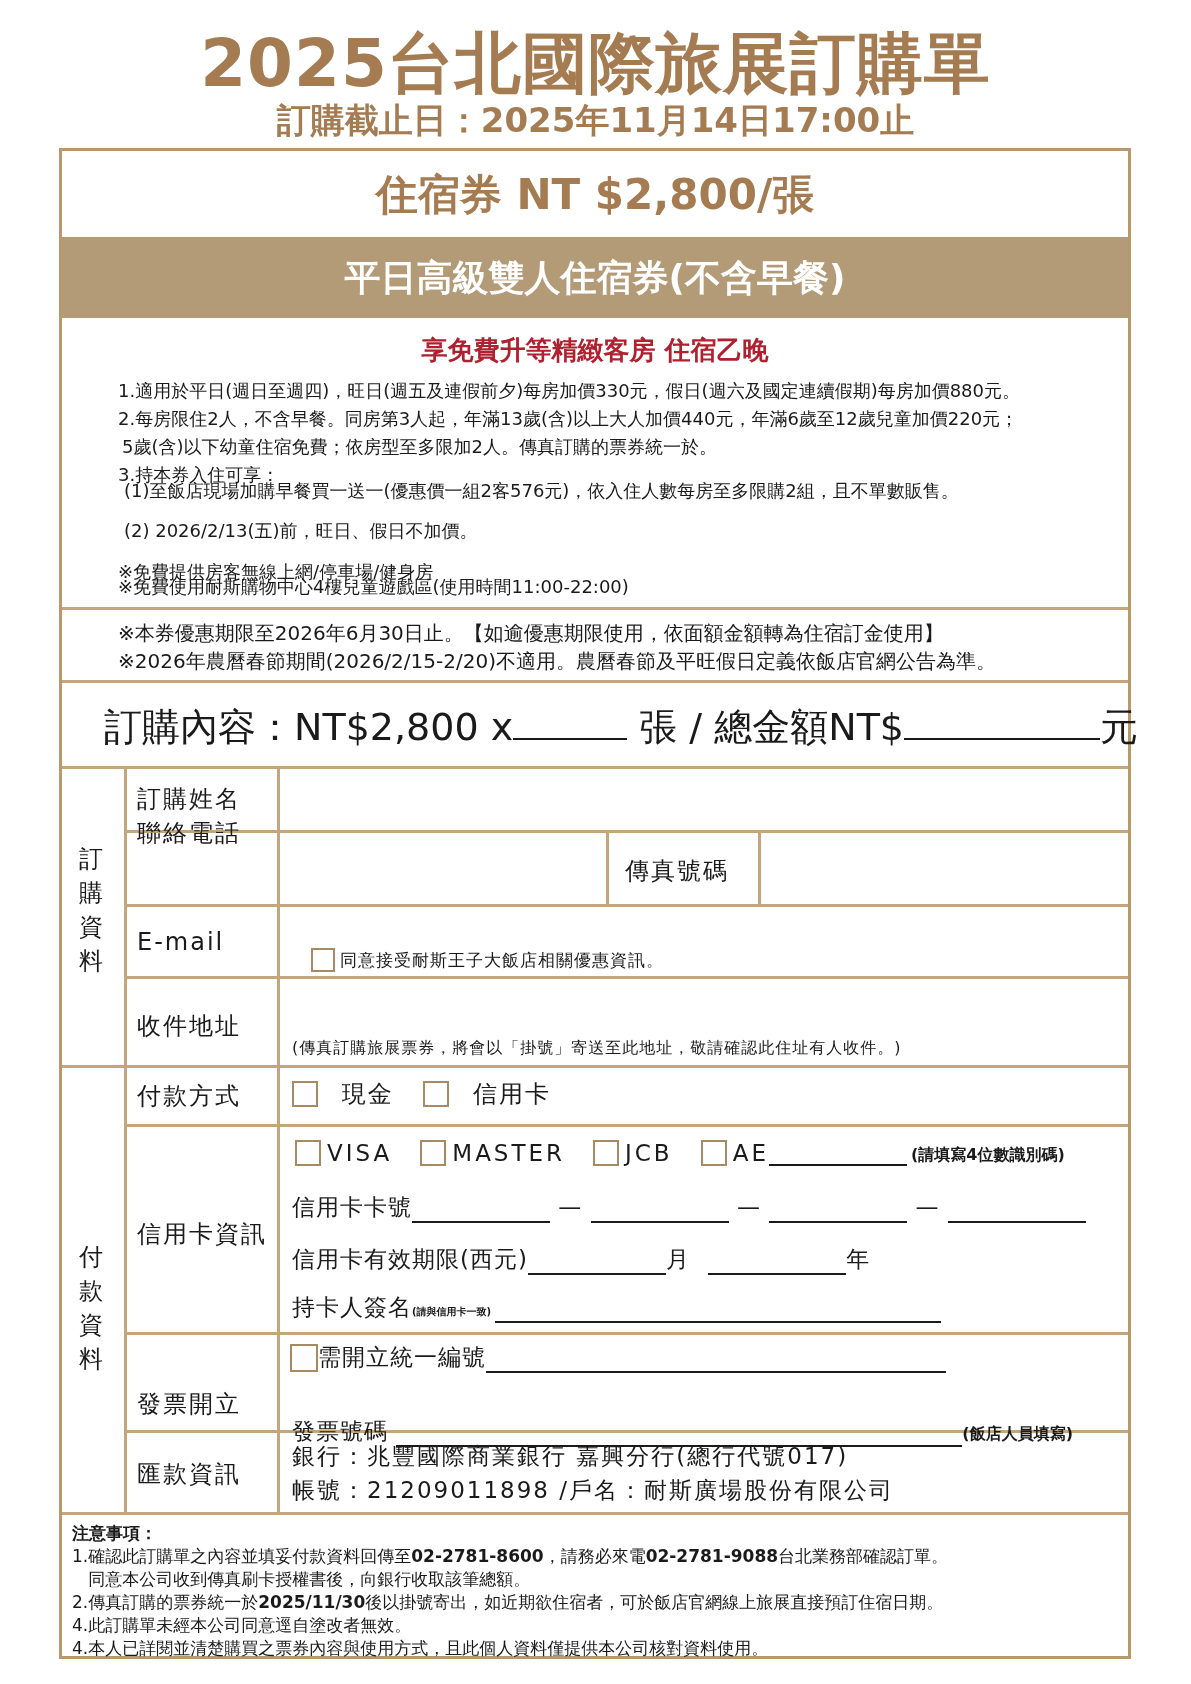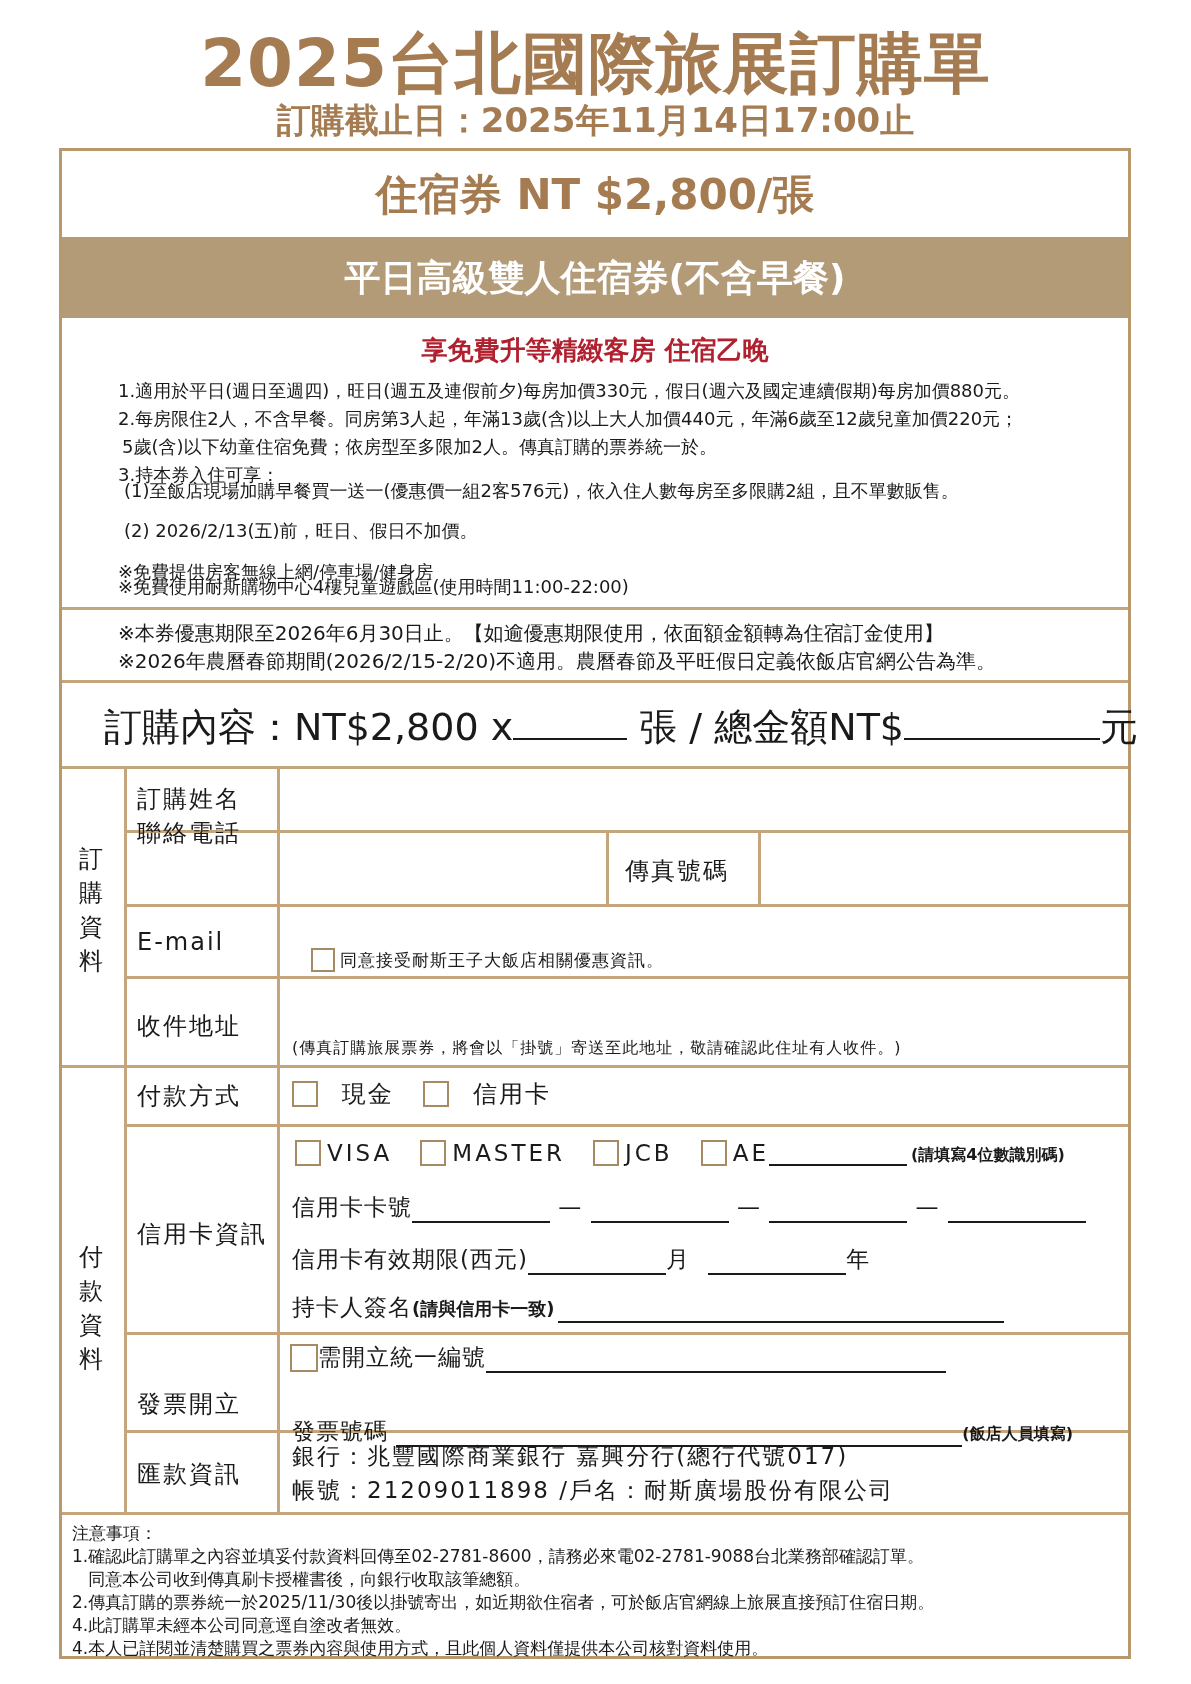--- a/index.html
+++ b/index.html
@@ -17,21 +17,21 @@
   .rule { font-size: 18px; line-height: 28px; color: #1a1a1a; left: 118px; white-space: nowrap; }
   .period { font-size: 20px; line-height: 28px; left: 118px; white-space: nowrap; }
   .order { left: 104px; top: 702px; font-size: 38px; line-height: 50px; white-space: nowrap; }
   .blank { display: inline-block; border-bottom: 2px solid #1a1a1a; height: 36px; vertical-align: baseline; }
   .lbl { font-size: 24px; letter-spacing: 2px; line-height: 32px; white-space: nowrap; }
   .vert { font-size: 24px; line-height: 34px; width: 30px; text-align: center; }
   .cb { display: inline-block; width: 26px; height: 26px; border: 2px solid #a68a63; background: #fff; vertical-align: middle; }
   .tiny { font-size: 16px; font-weight: bold; }
   .uline { display: inline-block; border-bottom: 2px solid #1a1a1a; height: 24px; vertical-align: bottom; }
   .note { font-size: 17px; line-height: 23px; white-space: nowrap; }
-  .b { font-weight: normal; text-align: center; }
+  .b { font-weight: bold; text-align: center; }
 </style>
 </head>
 <body>
 
 <div class="abs title">2025台北國際旅展訂購單</div>
 <div class="abs subtitle">訂購截止日：2025年11月14日17:00止</div>
 
 <div class="abs frame"></div>
 
 <div class="abs price">住宿券 NT $2,800/張</div>
@@ -129,21 +129,21 @@
   <span>—</span>
   <span class="uline" style="width:138px;"></span>
 </div>
 
 <div class="abs" style="left:292px; top:1244px; white-space:nowrap; font-size:23px; letter-spacing:1px;">
   <span>信用卡有效期限(西元)</span><span class="uline" style="width:138px;"></span><span>月</span>
   <span class="uline" style="width:138px; margin-left:10px;"></span><span>年</span>
 </div>
 
 <div class="abs" style="left:292px; top:1292px; white-space:nowrap; font-size:23px; letter-spacing:1px;">
-  <span>持卡人簽名</span><span class="tiny" style="font-size:18px; letter-spacing:0;">(請與信用卡一致)</span><span class="uline" style="width:446px; margin-left:4px;"></span>
+  <span>持卡人簽名</span><span class="tiny" style="font-size:10px; letter-spacing:0;">(請與信用卡一致)</span><span class="uline" style="width:446px; margin-left:4px;"></span>
 </div>
 
 <div class="abs lbl" style="left:137px; top:1374px;margin-top:14px;">發票開立</div>
 <div class="abs" style="left:290px; top:1342px; white-space:nowrap; font-size:23px; letter-spacing:1px;">
   <span class="cb" style="width:28px;height:28px;"></span><span style="vertical-align:middle;">需開立統一編號</span><span class="uline" style="width:460px;"></span>
 </div>
 <div class="abs" style="left:292px; top:1392px; white-space:nowrap; font-size:23px; letter-spacing:1px;margin-top:24px;">
   <span>發票號碼</span>
   <span class="uline" style="width:566px;"></span><span class="tiny" style="letter-spacing:0;">(飯店人員填寫)</span>
 </div>

